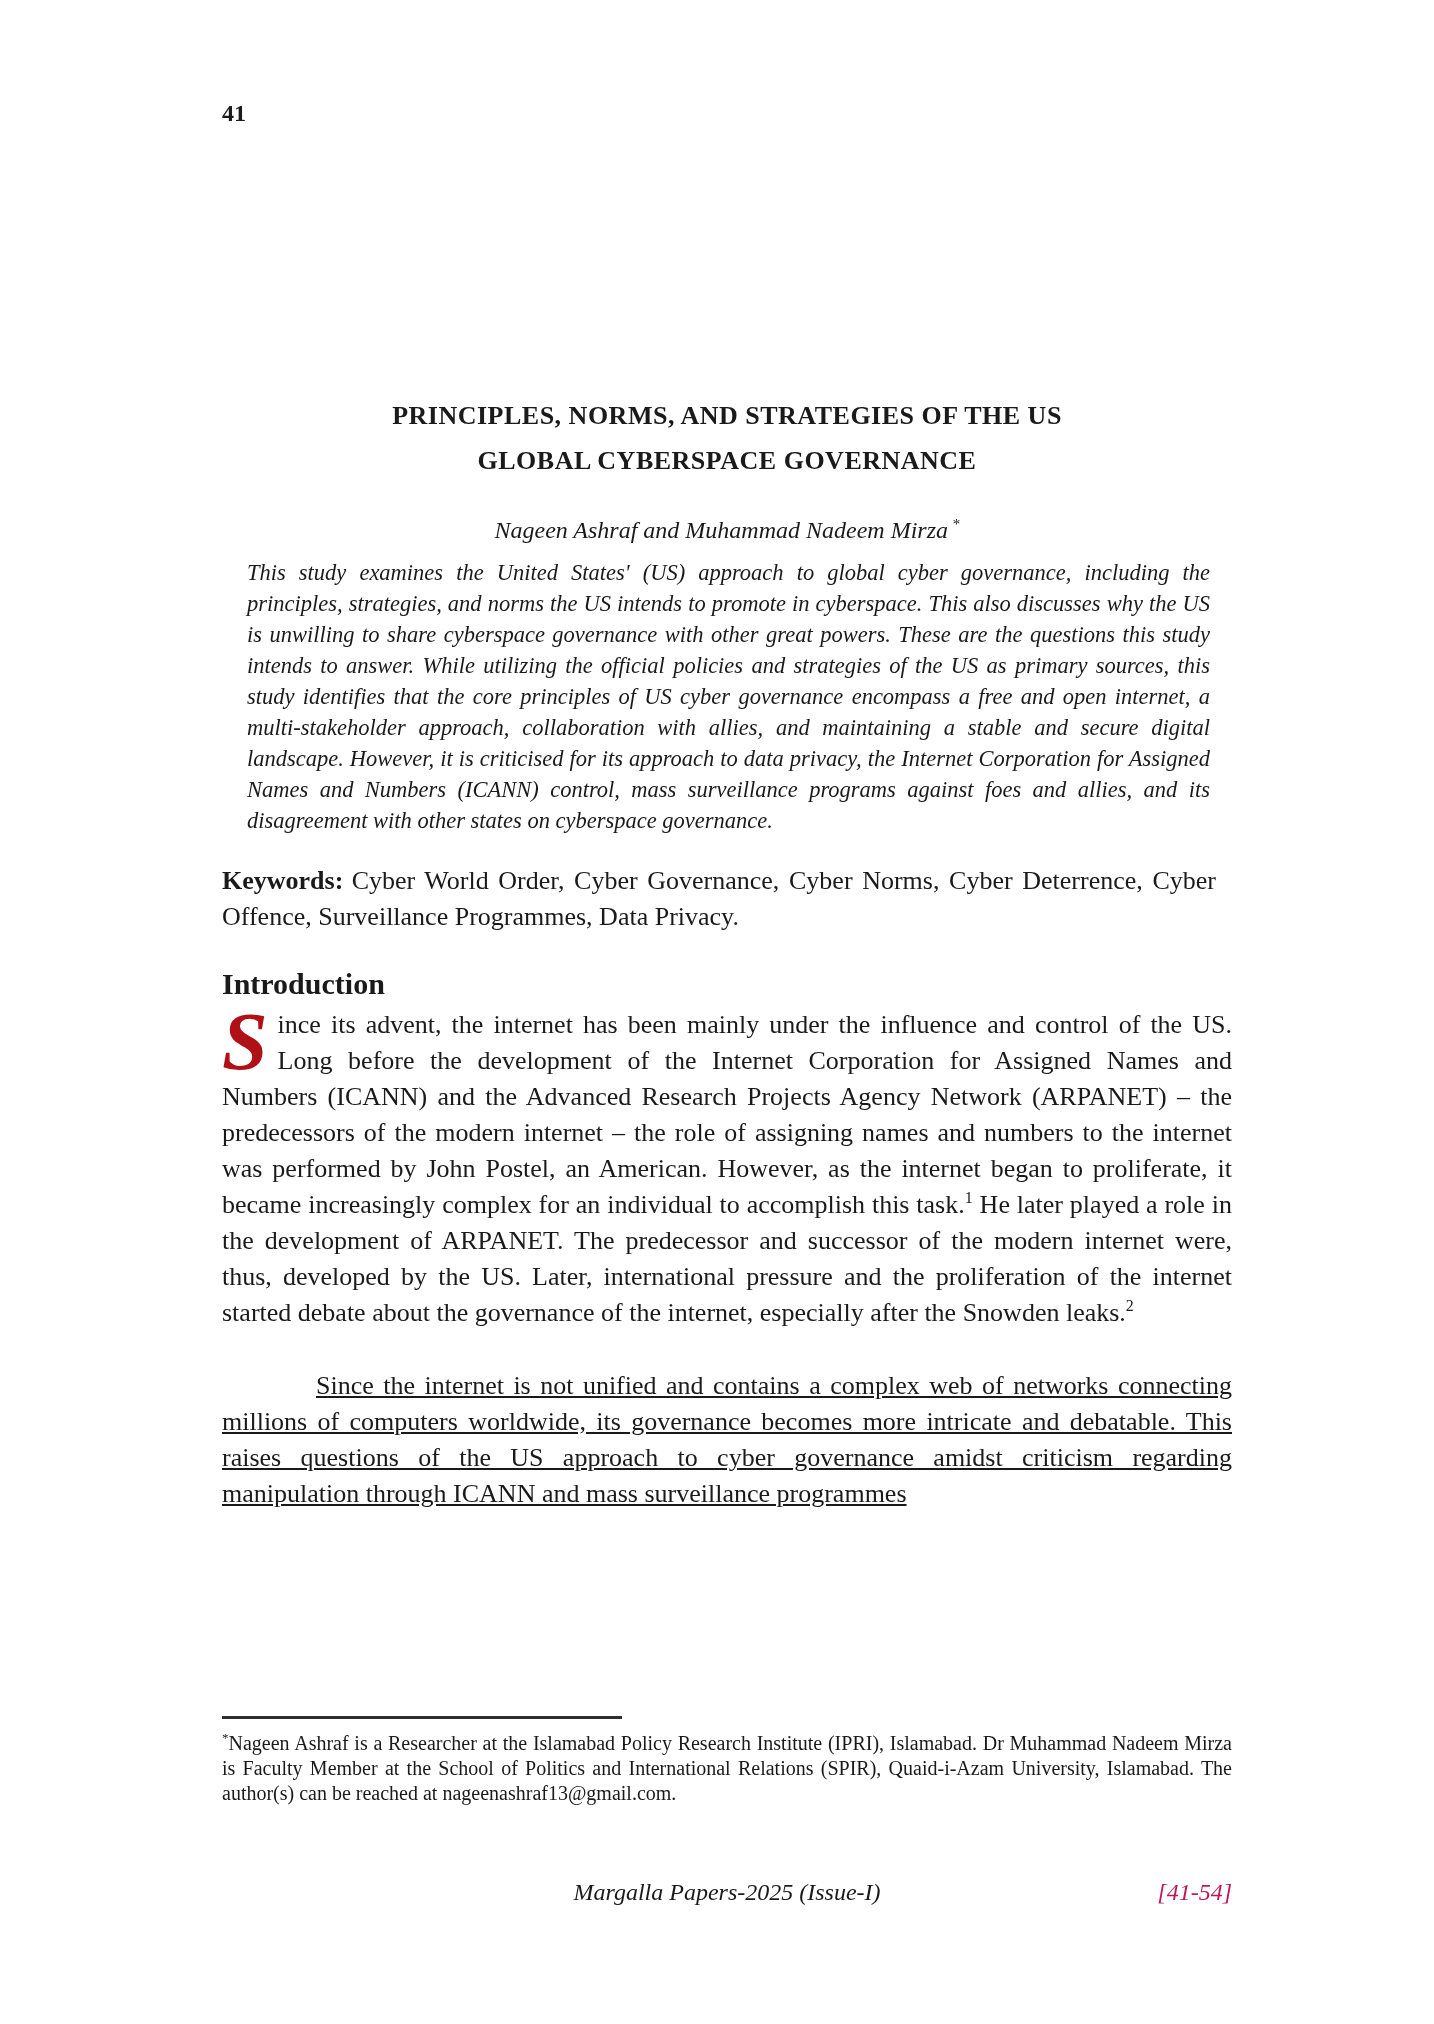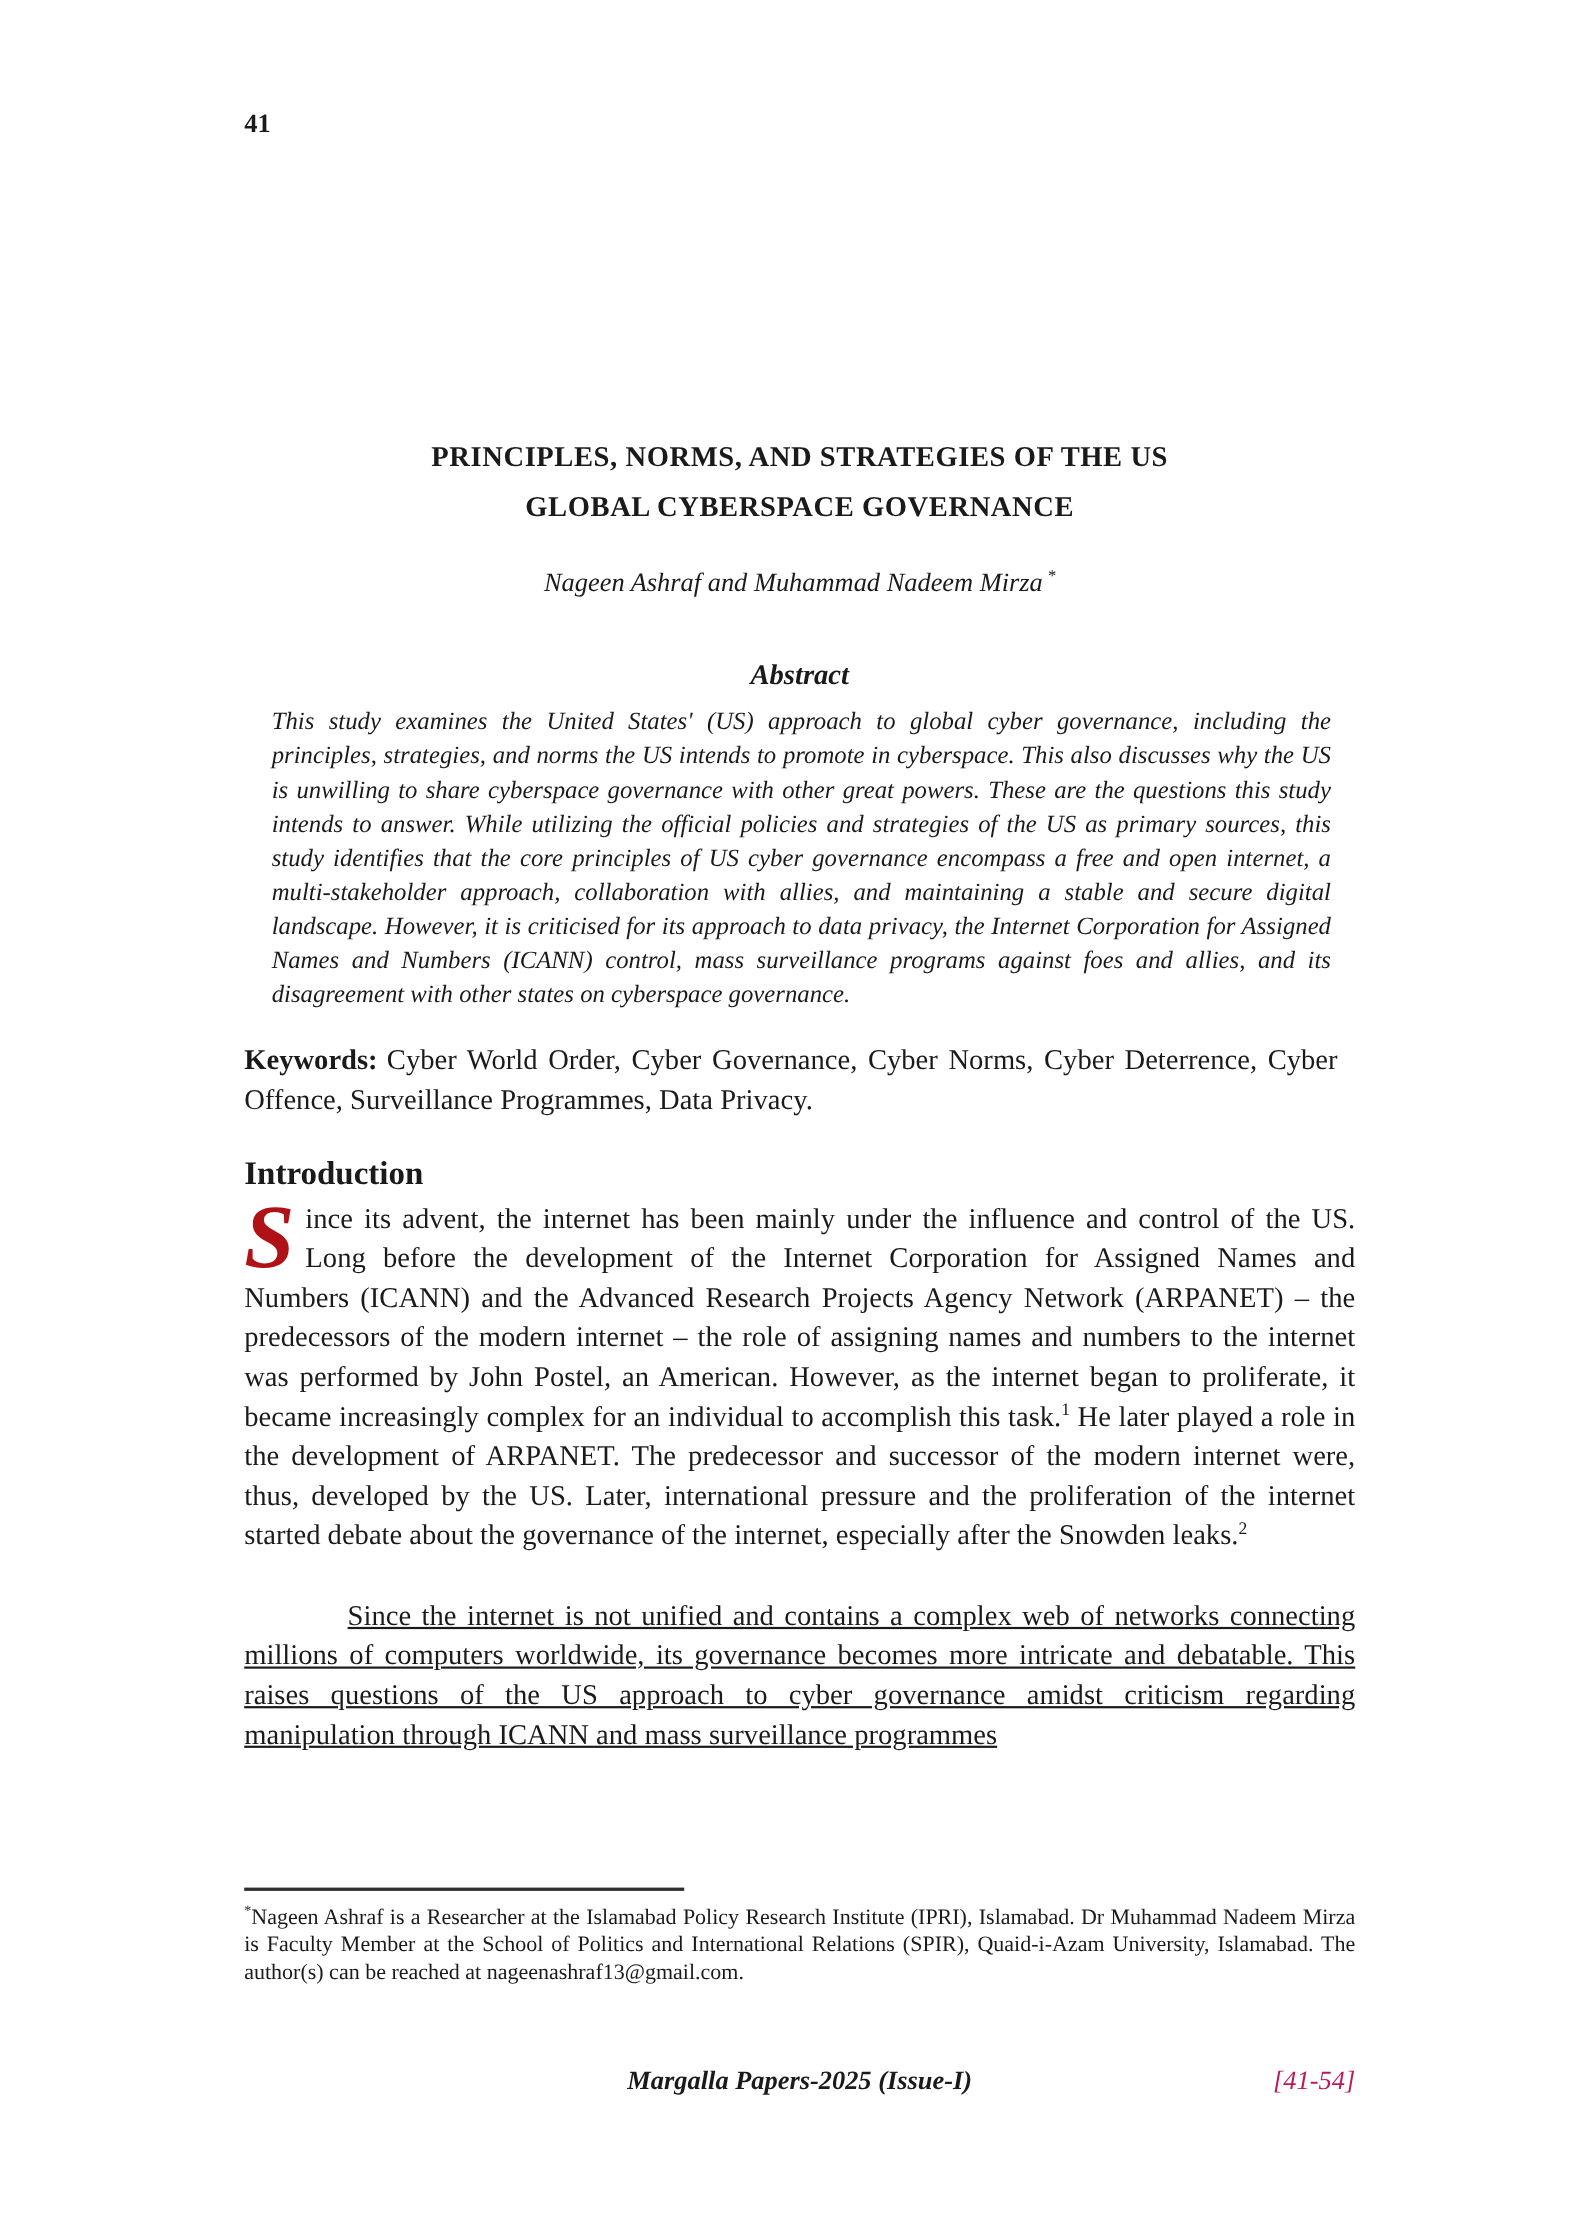--- a/index.html
+++ b/index.html
@@ -139,21 +139,21 @@
   .footer {
     position: absolute;
     top: 1876px;
     left: 222px;
     width: 1010px;
     text-align: center;
     font-size: 24px;
     line-height: 32px;
   }
   .footer-journal {
-    font-weight: bold;
+    font-weight: normal;
     font-style: italic;
   }
   .footer-range {
     position: absolute;
     right: 0;
     top: 0;
     font-style: italic;
     color: #be185d;
   }
 </style>
@@ -166,21 +166,20 @@
 
   <main class="content">
 
     <h1 class="title">
         <span class="title-line">PRINCIPLES, NORMS, AND STRATEGIES OF THE US</span>
         <span class="title-line">GLOBAL CYBERSPACE GOVERNANCE</span>
       </h1>
 
     <div class="byline"><span>Nageen Ashraf and Muhammad Nadeem Mirza</span><sup class="byline-mark">*</sup></div>
 
-    <div class="abstract-heading">Abstract</div>
 
     <p class="abstract-body">This study examines the United States' (US) approach to global cyber governance, including the principles, strategies, and norms the US intends to promote in cyberspace. This also discusses why the US is unwilling to share cyberspace governance with other great powers. These are the questions this study intends to answer. While utilizing the official policies and strategies of the US as primary sources, this study identifies that the core principles of US cyber governance encompass a free and open internet, a multi-stakeholder approach, collaboration with allies, and maintaining a stable and secure digital landscape. However, it is criticised for its approach to data privacy, the Internet Corporation for Assigned Names and Numbers (ICANN) control, mass surveillance programs against foes and allies, and its disagreement with other states on cyberspace governance.</p>
 
     <p class="keywords"><span class="kw-label">Keywords:</span><span>Cyber World Order, Cyber Governance, Cyber Norms, Cyber Deterrence, Cyber Offence, Surveillance Programmes, Data Privacy.</span></p>
 
     <h2 class="section-heading">Introduction</h2>
 
     <p class="body-para first"><span class="dropcap">S</span><span>ince its advent, the internet has been mainly under the influence and control of the US. Long before the development of the Internet Corporation for Assigned Names and Numbers (ICANN) and the Advanced Research Projects Agency Network (ARPANET) – the predecessors of the modern internet – the role of assigning names and numbers to the internet was performed by John Postel, an American. However, as the internet began to proliferate, it became increasingly complex for an individual to accomplish this task.</span><sup class="fn-ref">1</sup><span> He later played a role in the development of ARPANET. The predecessor and successor of the modern internet were, thus, developed by the US. Later, international pressure and the proliferation of the internet started debate about the governance of the internet, especially after the Snowden leaks.</span><sup class="fn-ref">2</sup></p>
 
     <p class="body-para indented">Since the internet is not unified and contains a complex web of networks connecting millions of computers worldwide, its governance becomes more intricate and debatable. This raises questions of the US approach to cyber governance amidst criticism regarding manipulation through ICANN and mass surveillance programmes</p>

